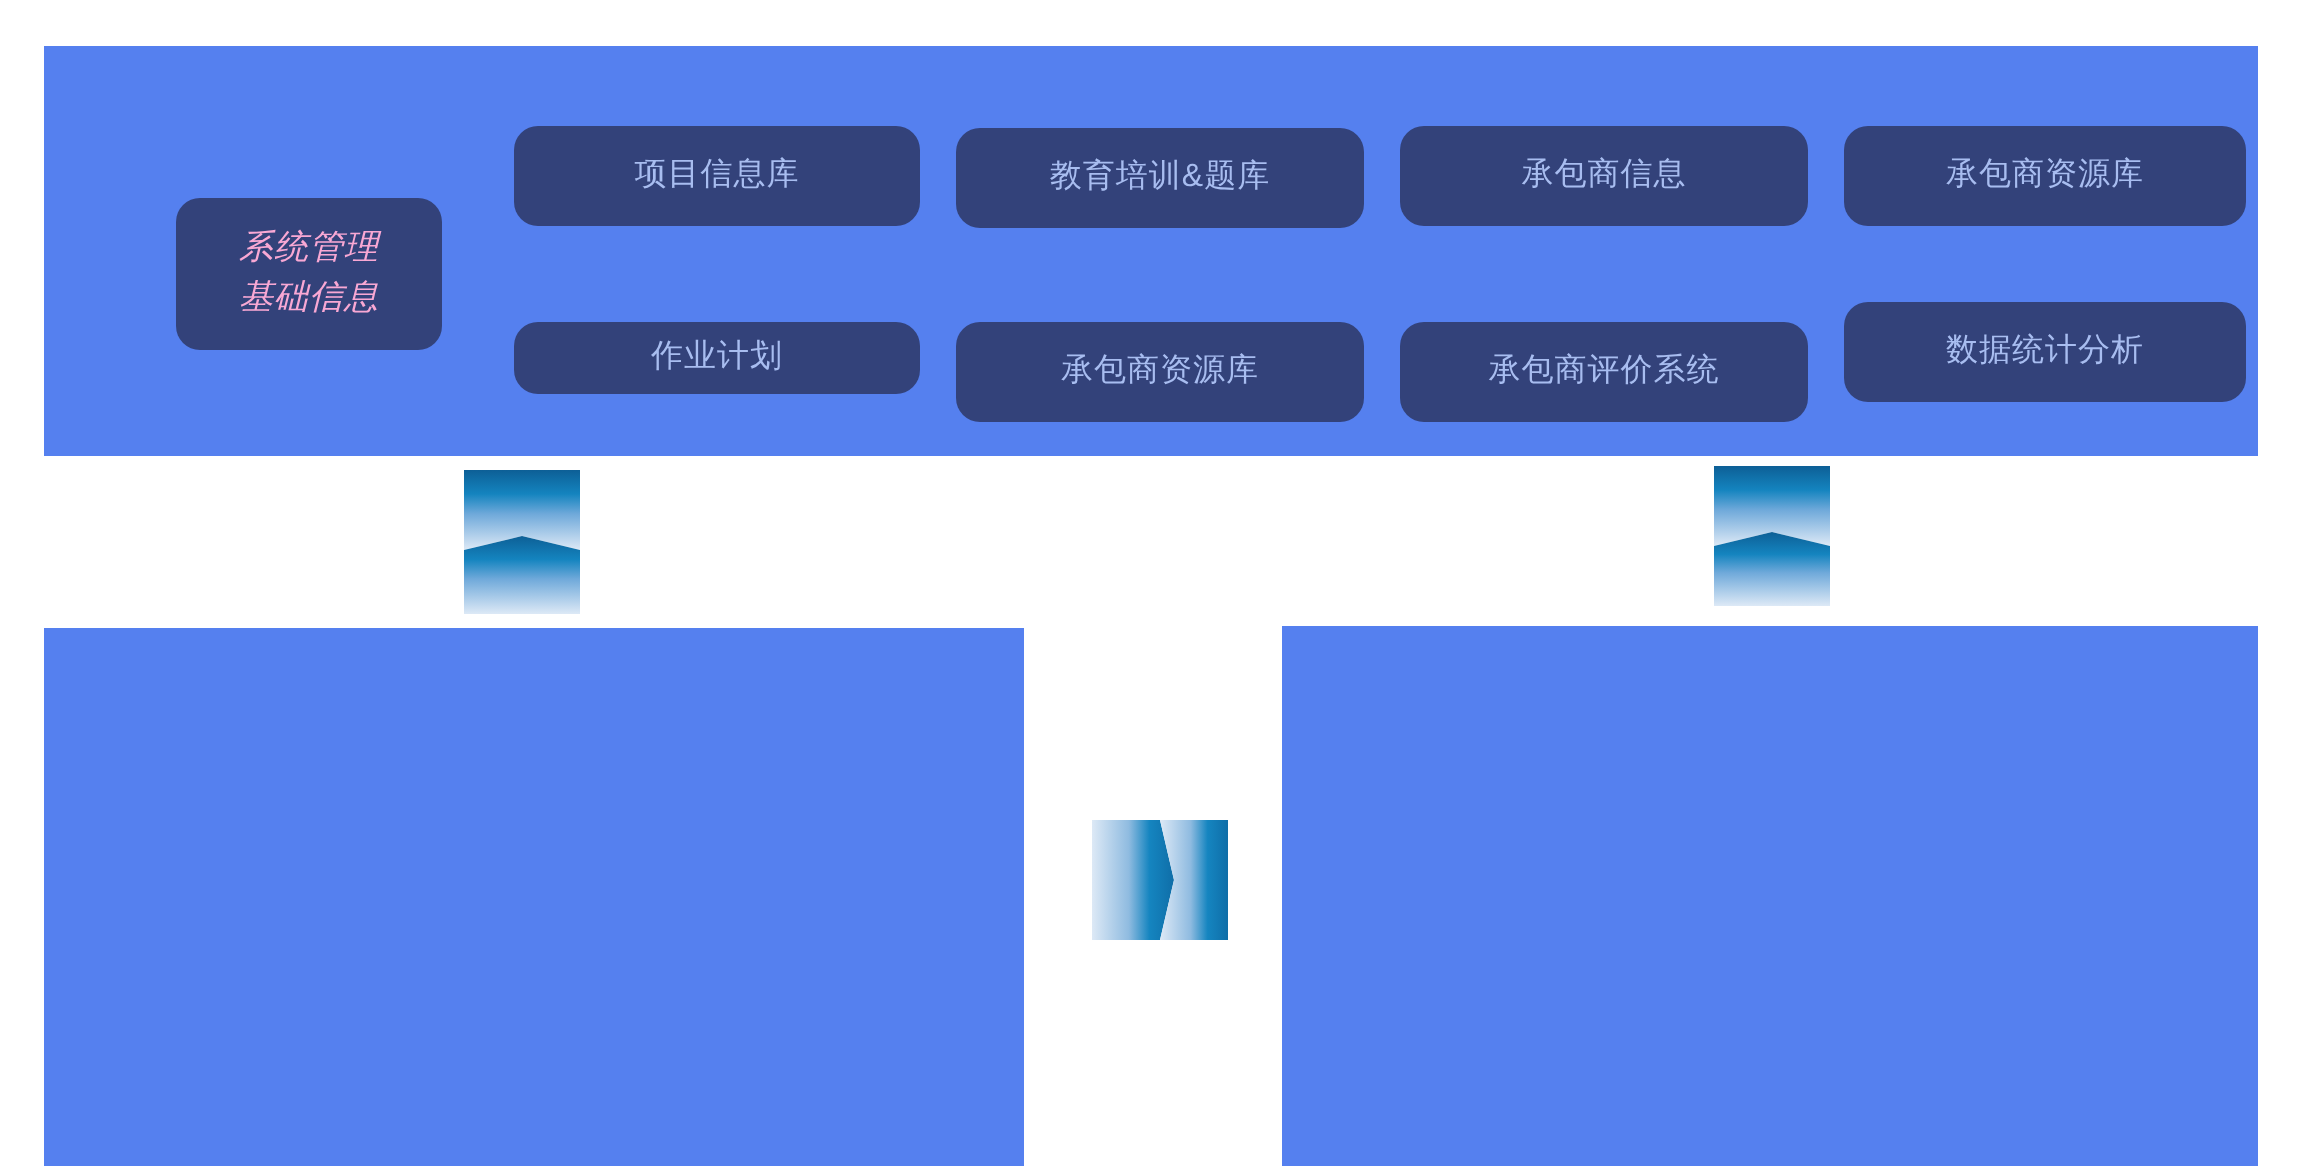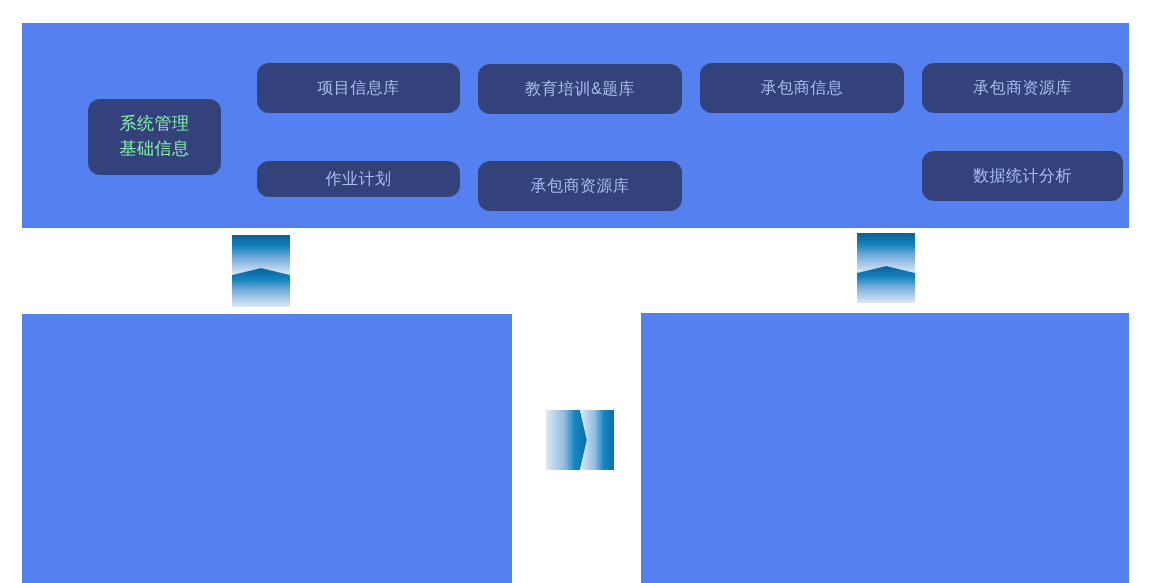--- a/index.html
+++ b/index.html
@@ -32,22 +32,23 @@
     color:#a8bdf0;
     font-size:16px;
     line-height:1.45;
     letter-spacing:.5px;
     box-sizing:border-box;
     padding:2px 6px;
     white-space:pre-line;
     border-radius:12px;
   }
   .card.accent{
-    color:#86efac;
+    color:#f9a8d4;
     font-size:17px;
+    font-style:italic;
   }
 
   
   #card-system-mgmt     {left:66px;  top:76px;  width:133px; height:76px;}
   #card-project-info    {left:235px; top:40px;  width:203px; height:50px;}
   #card-edu-training    {left:456px; top:41px;  width:204px; height:50px;}
   #card-contractor-info {left:678px; top:40px;  width:204px; height:50px;}
   #card-contractor-res  {left:900px; top:40px;  width:201px; height:50px;}
   #card-work-plan       {left:235px; top:138px; width:203px; height:36px;}
   #card-permit-mgmt     {left:456px; top:138px; width:204px; height:50px;}
@@ -76,20 +77,21 @@
     <div class="card" id="card-edu-training">教育培训&amp;题库</div>
 
     <div class="card" id="card-contractor-info">承包商信息</div>
 
     <div class="card" id="card-contractor-res">承包商资源库</div>
 
     <div class="card" id="card-work-plan">作业计划</div>
 
     <div class="card" id="card-permit-mgmt">承包商资源库</div>
 
+    <div class="card" id="card-contractor-eval">承包商评价系统</div>
 
     <div class="card" id="card-data-stats">数据统计分析</div>
   </div>
 
   <div class="connector" id="connector-left">
     <svg viewBox="0 0 58 72" preserveAspectRatio="none" aria-hidden="true">
       <defs>
         <linearGradient id="gradDownL" x1="0" y1="0" x2="0" y2="1">
           <stop offset="0%" stop-color="#0d5f96"></stop>
           <stop offset="30%" stop-color="#1484bf"></stop>

